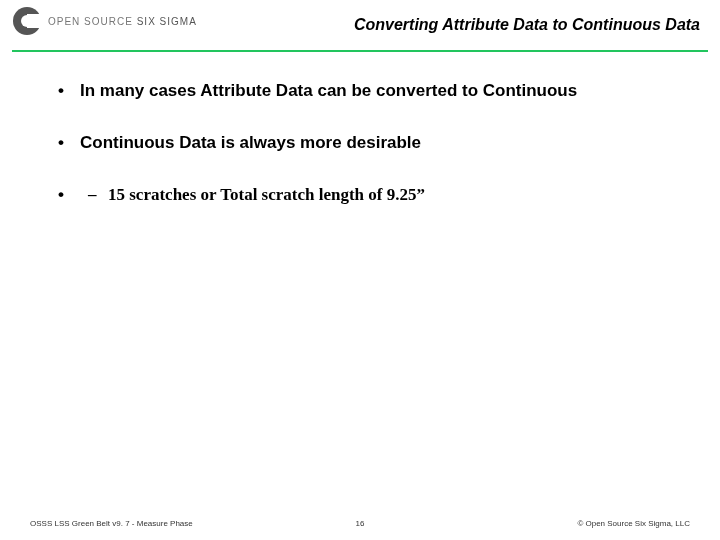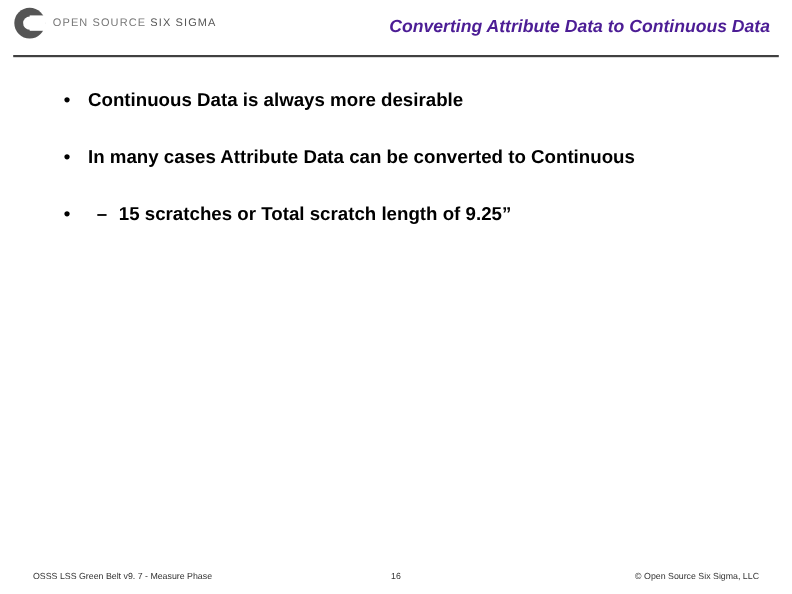--- a/index.html
+++ b/index.html
@@ -13,21 +13,21 @@
   }
   .slide {
     position: relative;
     width: 720px;
     height: 540px;
     box-sizing: border-box;
   }
   .header {
     position: relative;
     height: 50px;
-    border-bottom: 2px solid #404040;
+    border-bottom: 2px solid #22c55e;
     margin: 0 12px;
   }
   .logo {
     position: absolute;
     left: 0;
     top: 6px;
     display: flex;
     align-items: center;
   }
   .logo-mark {
@@ -46,21 +46,21 @@
     color: #555;
     font-weight: 400;
   }
   .slide-title {
     position: absolute;
     right: 8px;
     top: 16px;
     font-size: 16px;
     font-style: italic;
     font-weight: bold;
-    color: #4c1d95;
+    color: #000000;
   }
   .content {
     padding: 28px 50px 0 50px;
     font-size: 17px;
     font-weight: bold;
     color: #000;
     line-height: 1.3;
   }
   ul.top {
     list-style: none;
@@ -76,20 +76,21 @@
     content: "•";
     position: absolute;
     left: 8px;
     top: 0;
     font-weight: bold;
   }
   ul.sub {
     list-style: none;
     padding: 0;
     margin: 2px 0 0 0;
+    font-family: Liberation Serif, serif;
   }
   ul.sub > li {
     position: relative;
     padding-left: 28px;
   }
   ul.sub > li::before {
     content: "–";
     position: absolute;
     left: 8px;
     top: 0;
@@ -141,24 +142,24 @@
         <span>OPEN SOURCE</span>
         <span class="bold">SIX SIGMA</span>
       </div>
     </div>
     <div class="slide-title">Converting Attribute Data to Continuous Data</div>
   </div>
 
   <div class="content">
     <ul class="top">
       <li>
-        <span>Continuous Data is always more desirable</span>
+        <span>In many cases Attribute Data can be converted to Continuous</span>
       </li>
       <li>
-        <span>In many cases Attribute Data can be converted to Continuous</span>
+        <span>Continuous Data is always more desirable</span>
       </li>
       <li>
         <ul class="sub">
           <li>
             <span>15 scratches or Total scratch length of 9.25”</span>
           </li>
         </ul>
       </li>
     </ul>
   </div>

